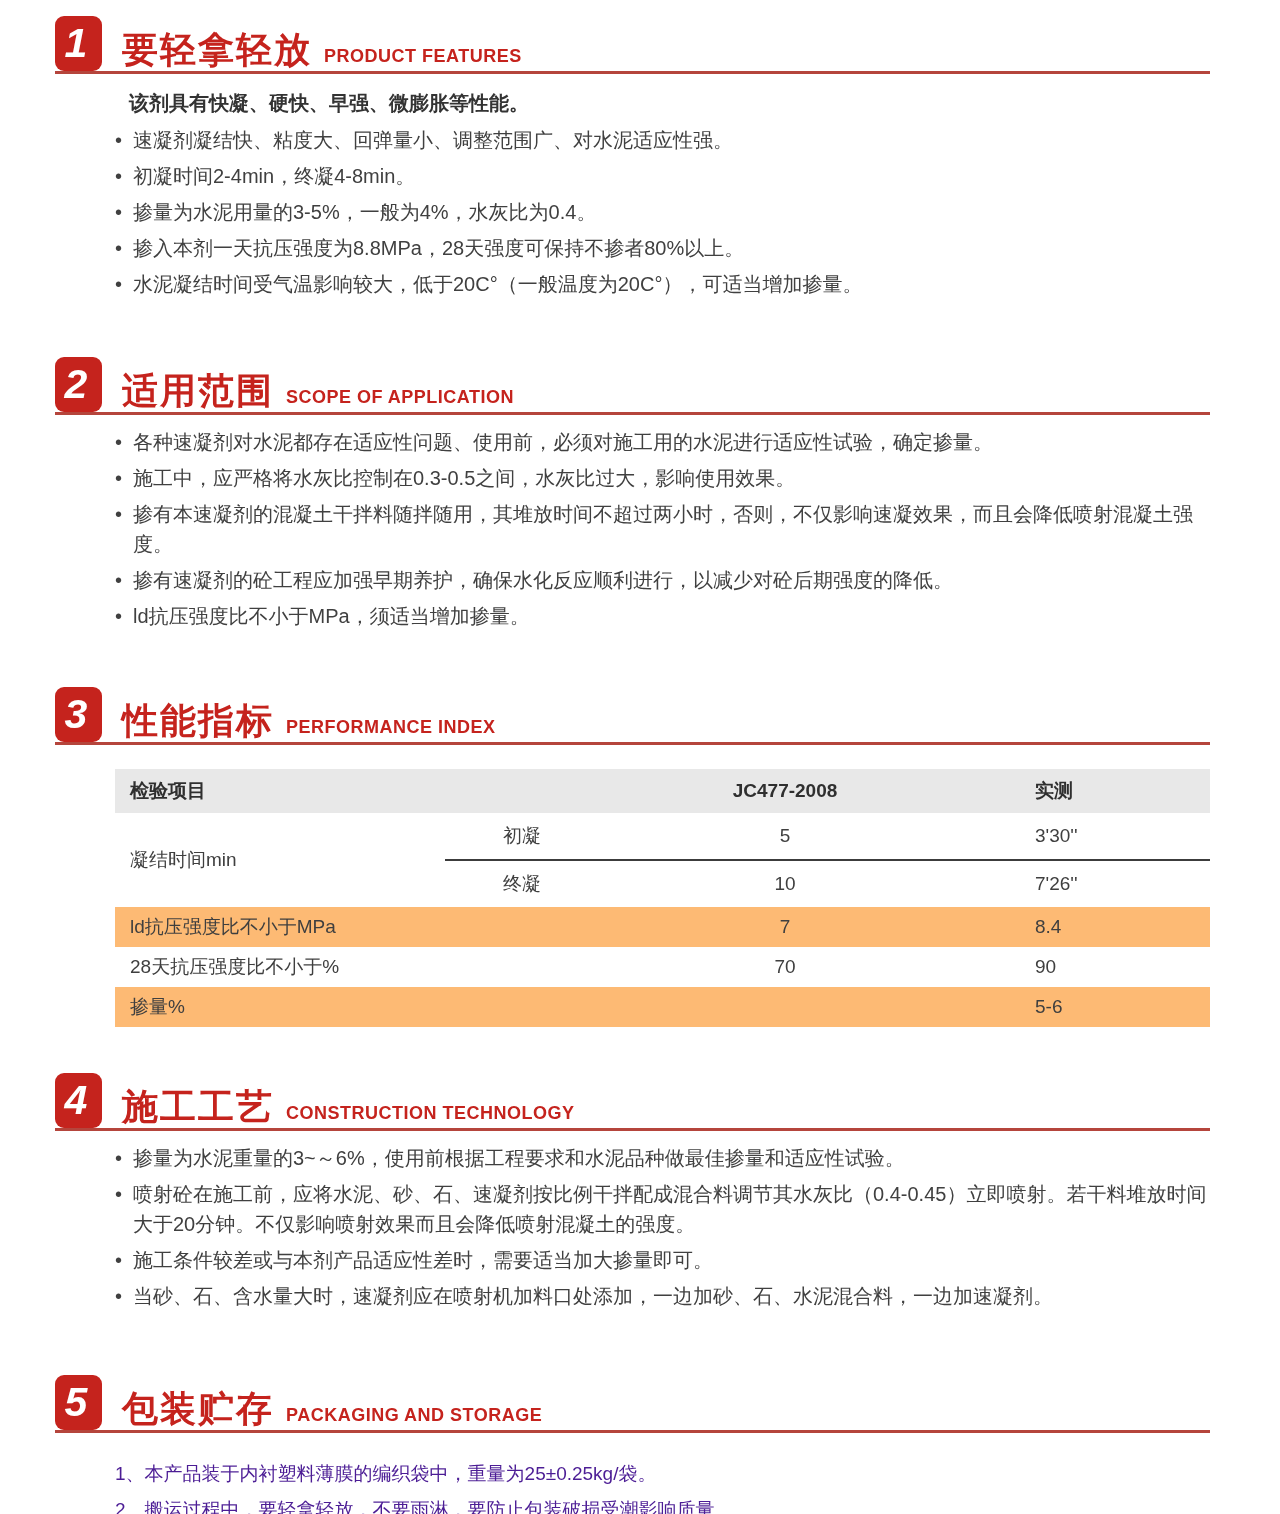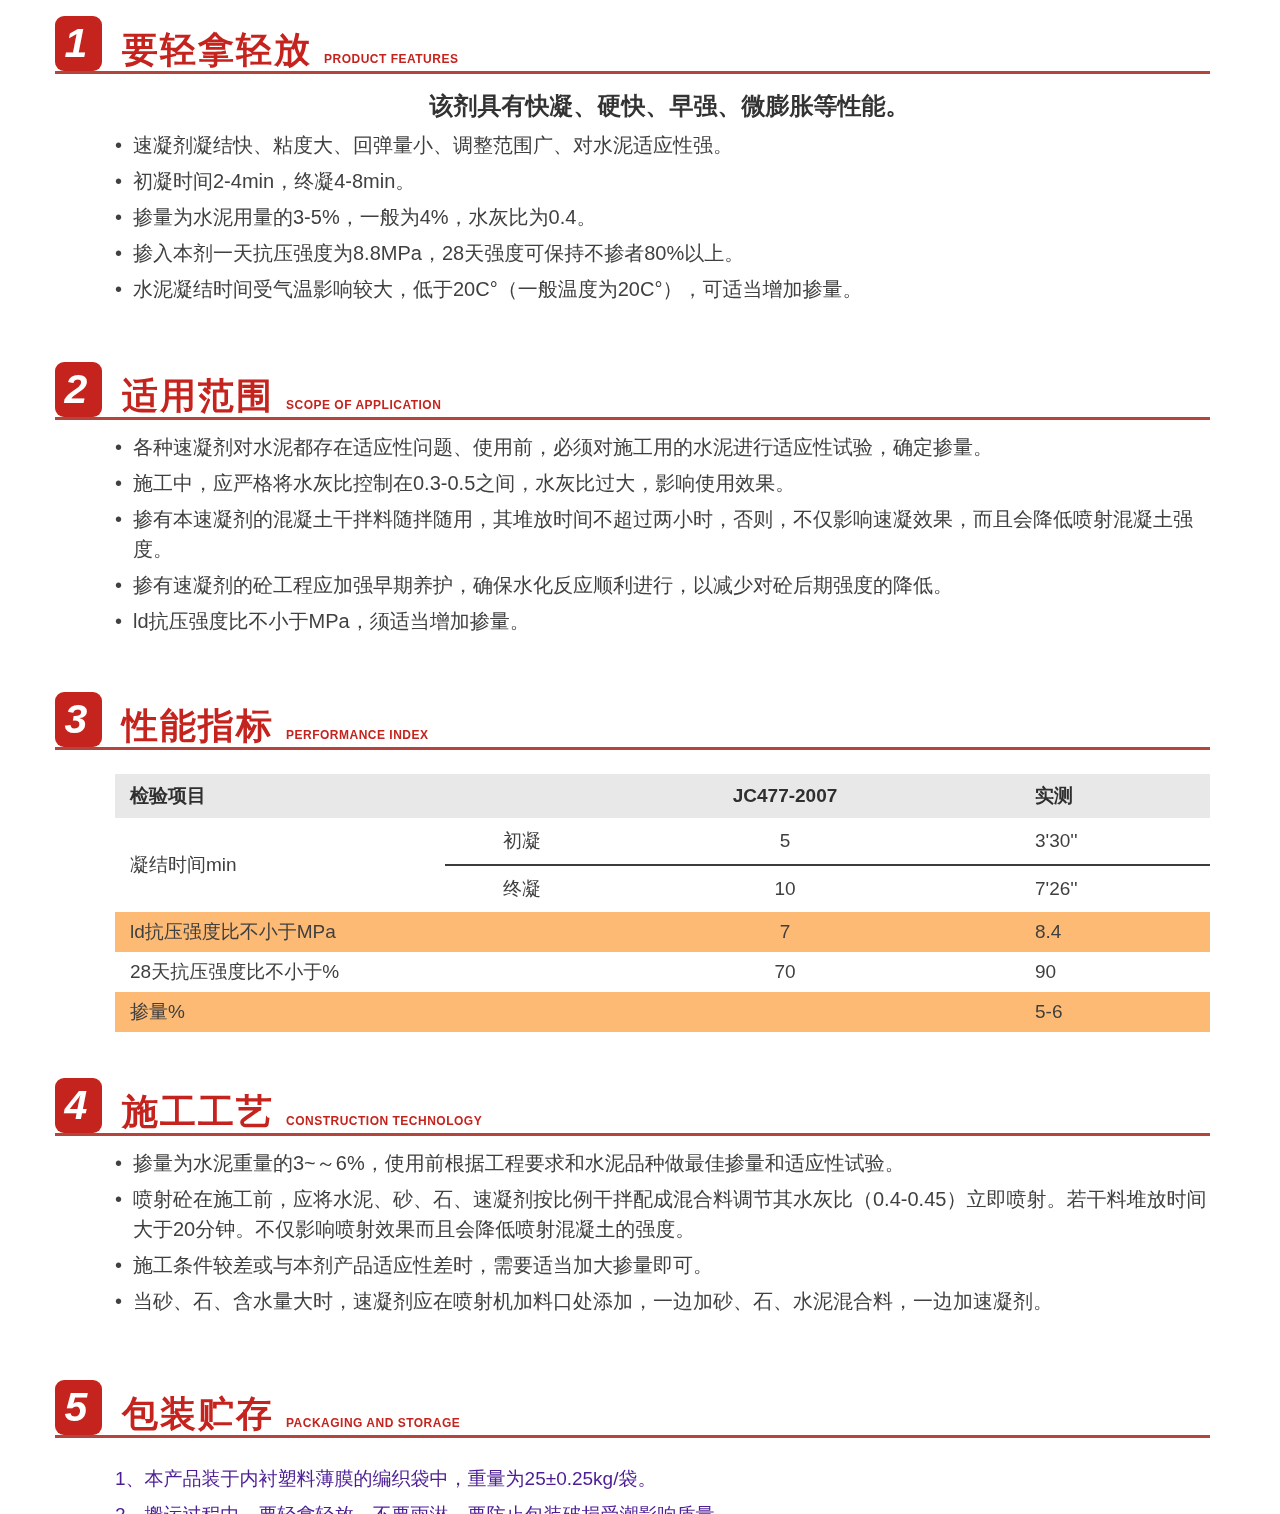--- a/index.html
+++ b/index.html
@@ -41,37 +41,36 @@
   .title-cn {
     font-size: 36px;
     font-weight: 900;
     color: #c5231d;
     letter-spacing: 2px;
     margin-left: 20px;
     line-height: 1;
     padding-bottom: 3px;
   }
   .title-en {
-    font-size: 12px;
+    font-size: 18px;
     font-weight: bold;
     color: #c5231d;
     letter-spacing: 0.5px;
     margin-left: 12px;
     line-height: 1;
     padding-bottom: 6px;
   }
   
   .sec-body { padding: 12px 0 0 60px; }
   .intro {
     font-weight: bold;
     color: #333333;
-    font-size: 24px;
+    font-size: 20px;
     padding-left: 14px;
     margin: 4px 0 8px 0;
-    text-align: center;
   }
   ul.bullets { list-style: none; }
   ul.bullets li {
     position: relative;
     padding-left: 18px;
     font-size: 20px;
     line-height: 30px;
     margin-bottom: 6px;
     color: #404040;
   }
@@ -176,21 +175,21 @@
       <table class="perf">
         <colgroup>
             <col class="c1">
             <col class="c2">
             <col class="c3">
             <col class="c4">
           </colgroup>
         <tbody>
             <tr class="t-head">
           <td class="lbl" colspan="2">检验项目</td>
-          <td class="std">JC477-2007</td>
+          <td class="std">JC477-2008</td>
           <td class="msr">实测</td>
         </tr>
         <tr class="rowpad">
           <td class="lbl" rowspan="2">凝结时间min</td>
           <td class="sub div-b">初凝</td>
           <td class="std div-b">5</td>
           <td class="msr div-b">3'30''</td>
         </tr>
         <tr class="rowpad">
           <td class="sub">终凝</td>

